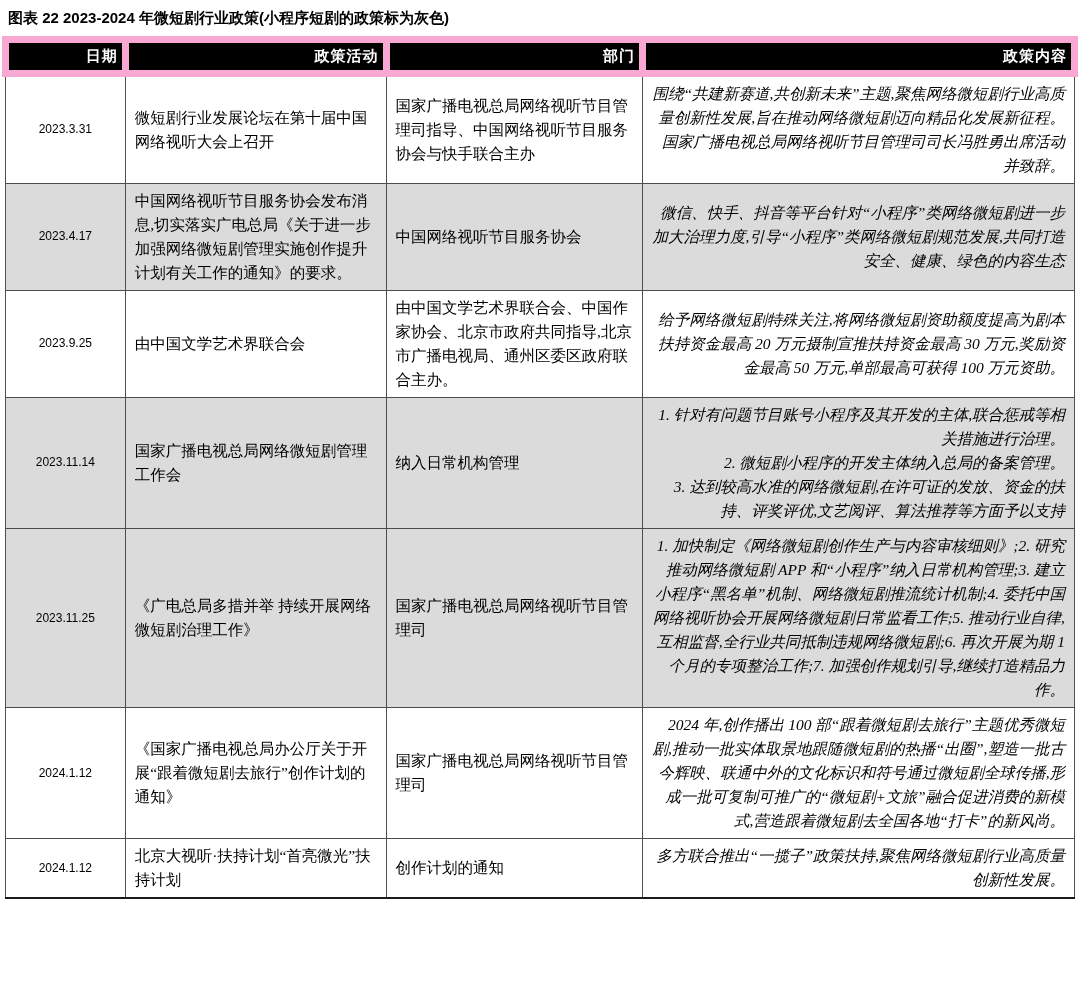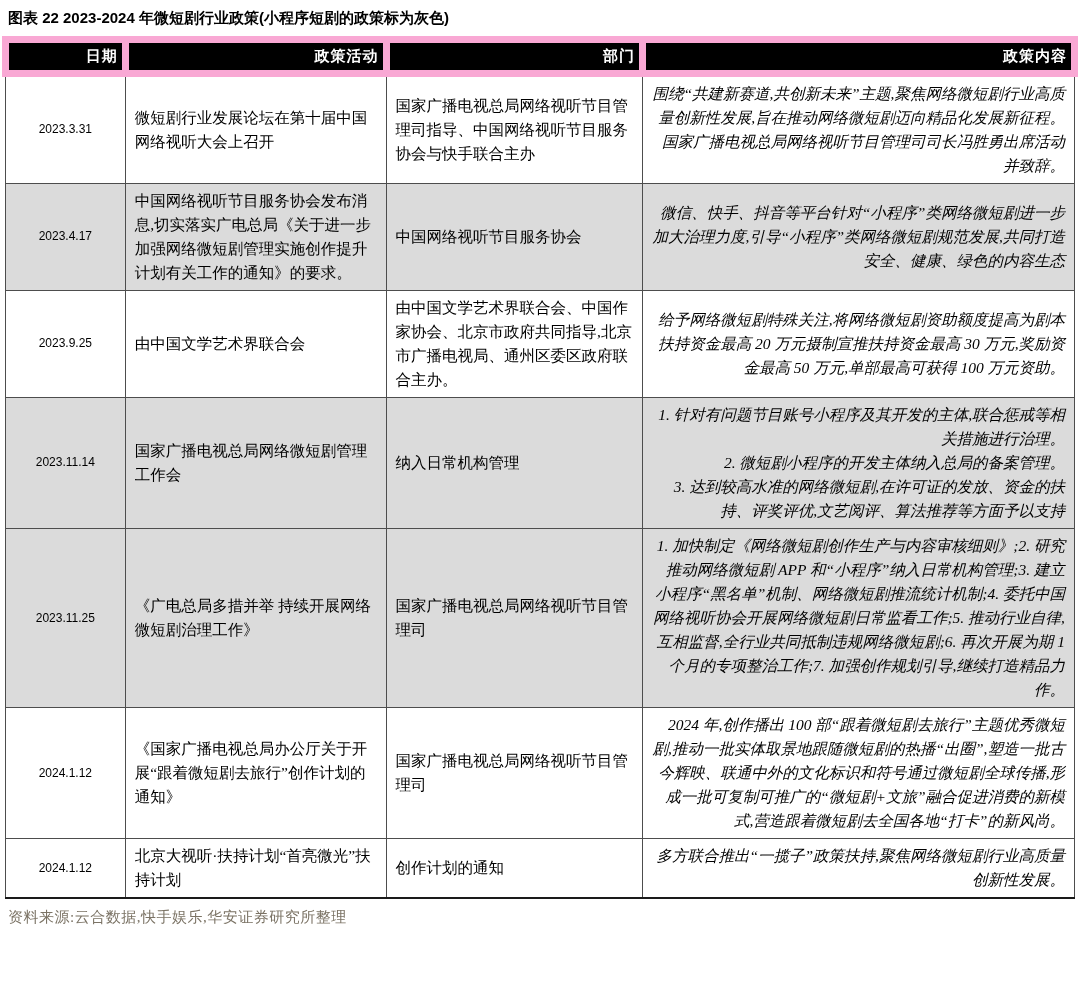--- a/index.html
+++ b/index.html
@@ -133,15 +133,14 @@
       </tr>
       <tr>
         <td class="c-date">2024.1.12</td>
         <td class="c-act">北京大视听·扶持计划“首亮微光”扶持计划</td>
         <td class="c-dept">创作计划的通知</td>
         <td class="c-content">多方联合推出“一揽子”政策扶持,聚焦网络微短剧行业高质量创新性发展。</td>
       </tr>
     </tbody>
   </table>
 
-  <div class="source-note">资料来源:云合数据,快手娱乐,华安证券研究所整理</div>
 
 </div>
 
 </body></html>

